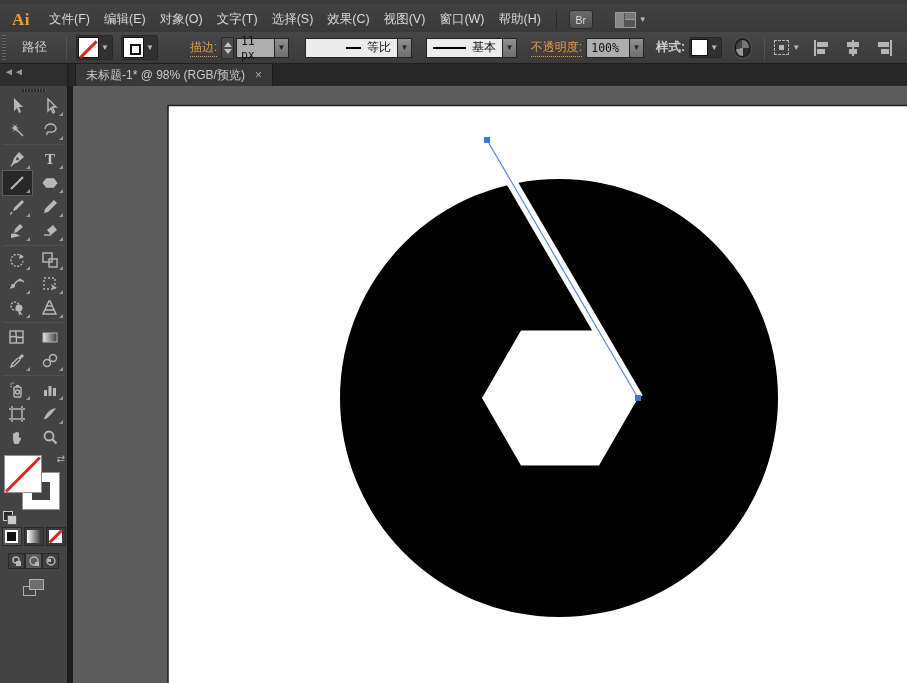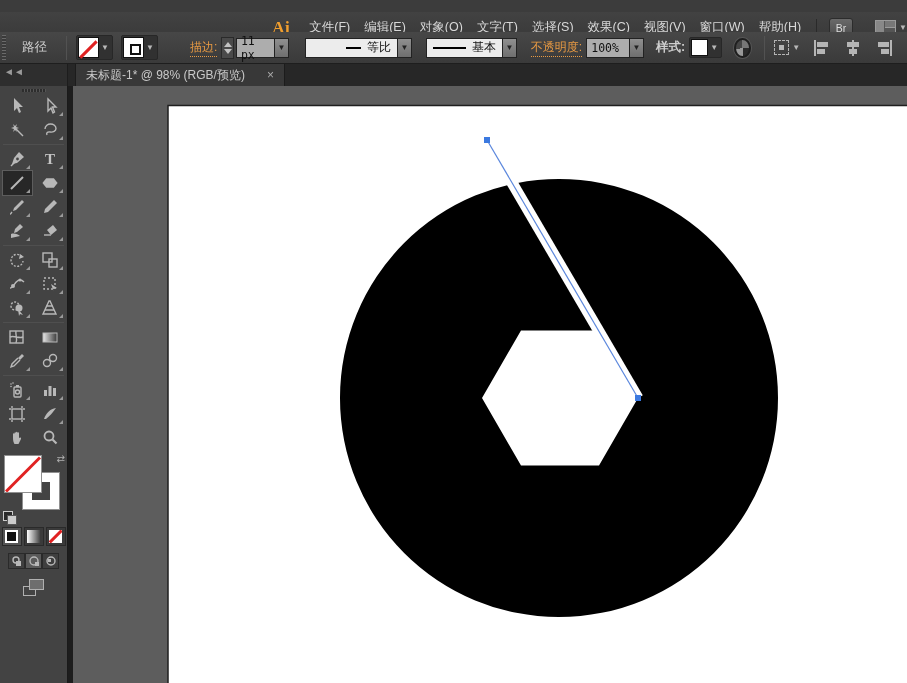--- a/index.html
+++ b/index.html
@@ -1,22 +1,22 @@
 <!DOCTYPE html>
 <html><head>
 <meta charset="utf-8">
 <style>
   * { margin:0; padding:0; box-sizing:border-box; }
   html,body { width:907px; height:683px; overflow:hidden; background:#3c3c3c;
     font-family:"Liberation Sans","DejaVu Sans",sans-serif; }
 
   
-  .menubar { position:absolute; left:0; top:12px; width:907px; height:32px;
+  .menubar { position:absolute; left:0; top:4px; width:907px; height:32px;
     background:linear-gradient(#424242,#383838); display:flex; align-items:center;
-    border-bottom:1px solid #252525;justify-content:flex-end; }
+    border-bottom:1px solid #252525; }
   .app-logo { color:#f09e2e; font-weight:bold; font-size:17px; padding:0 12px 0 12px;
     font-family:"Liberation Serif",serif; letter-spacing:0.5px; }
   .menu-item { color:#d8d8d8; font-size:12.5px; padding:15px 7px; cursor:default; white-space:nowrap; }
   .mb-sep { width:1px; height:18px; background:#565656; border-right:1px solid #2a2a2a; margin:0 12px 0 8px; }
   .br-btn { width:24px; height:19px; background:linear-gradient(#6a6a6a,#4e4e4e);
     border:1px solid #2c2c2c; border-radius:3px; color:#ddd; font-size:10.5px;
     display:flex; align-items:center; justify-content:center; margin-right:22px; }
   .ws-btn { display:flex; align-items:center; gap:3px; }
   .ws-icon { width:21px; height:16px; border:1px solid #9a9a9a; background:#555; position:relative; }
   .ws-icon::before { content:""; position:absolute; left:0; top:0; width:8px; height:14px; background:#888; }
@@ -63,21 +63,21 @@
   .alignto .box { width:15px; height:15px; border:1px dashed #b5b5b5; position:relative; }
   .alignto .box::after { content:""; position:absolute; inset:4px; background:#b5b5b5; }
   .align-icon { width:17px; height:16px; position:relative; margin-right:14px; flex:none; }
   .align-icon i { position:absolute; background:#b5b5b5; }
 
   
   .tabbar { position:absolute; left:0; top:64px; width:907px; height:22px; background:#272727; display:flex; }
   .panel-head { width:68px; height:22px; background:#2e2e2e; color:#9a9a9a; font-size:10px;
     padding:2px 0 0 4px; border-right:1px solid #1d1d1d; }
   .doc-tab { margin-left:7px; height:22px; background:#383838; border-right:1px solid #1c1c1c;
-    border-left:1px solid #1c1c1c; display:flex; align-items:center; gap:22px; padding:0 10px;
+    border-left:1px solid #1c1c1c; display:flex; align-items:center; gap:10px; padding:0 10px;
     color:#c9c9c9; font-size:12px; white-space:nowrap; }
   .tab-close { color:#aaa; font-size:12px; cursor:default; }
 
   
   .workspace { position:absolute; left:0; top:86px; width:907px; height:597px; background:#1d1d1d; }
 
   
   .toolbar { position:absolute; left:0; top:0; width:68px; height:597px; background:#434343;
     border-right:1px solid #1a1a1a; }
   .tb-grip { width:24px; height:3px; margin:3px auto 2px auto;

